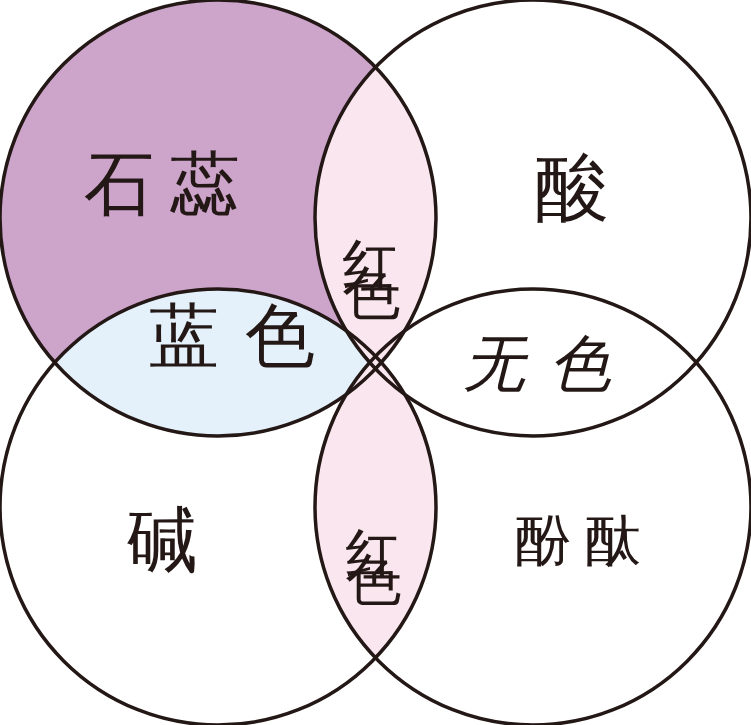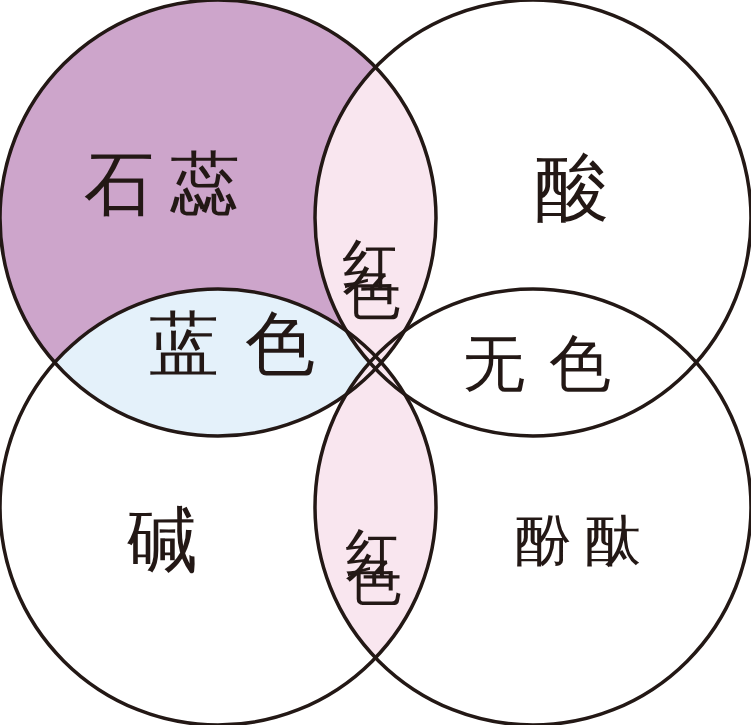--- a/index.html
+++ b/index.html
@@ -44,30 +44,31 @@
     left: 162px; top: 540px;
     font-size: 72px;
   }
   .label-phen {
     left: 578px; top: 540px;
     font-size: 56px;
     letter-spacing: 14px;
     padding-left: 14px;
   }
   .label-blue {
-    left: 232px; top: 344px;
+    left: 232px; top: 336px;
     font-size: 70px;
     letter-spacing: 26px;
     padding-left: 26px;
   }
   .label-colorless {
     left: 537px; top: 364px;
     font-size: 62px;
     letter-spacing: 24px;
     padding-left: 24px;
+    font-style: italic;
   }
   .label-vertical {
     writing-mode: vertical-rl;
     text-orientation: upright;
   }
   .label-red-top {
     left: 372px; top: 205px;
     font-size: 58px;
     letter-spacing: 26px;
     padding-top: 26px;

